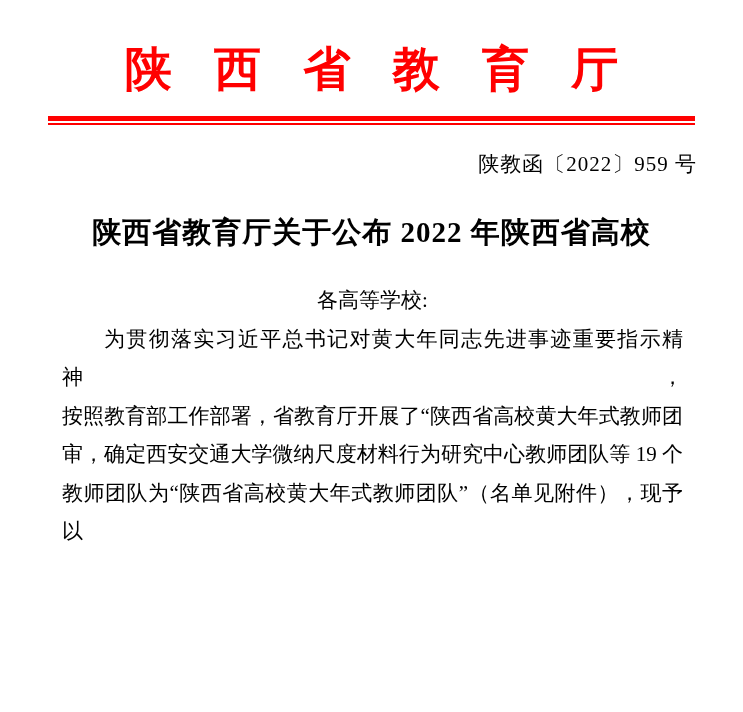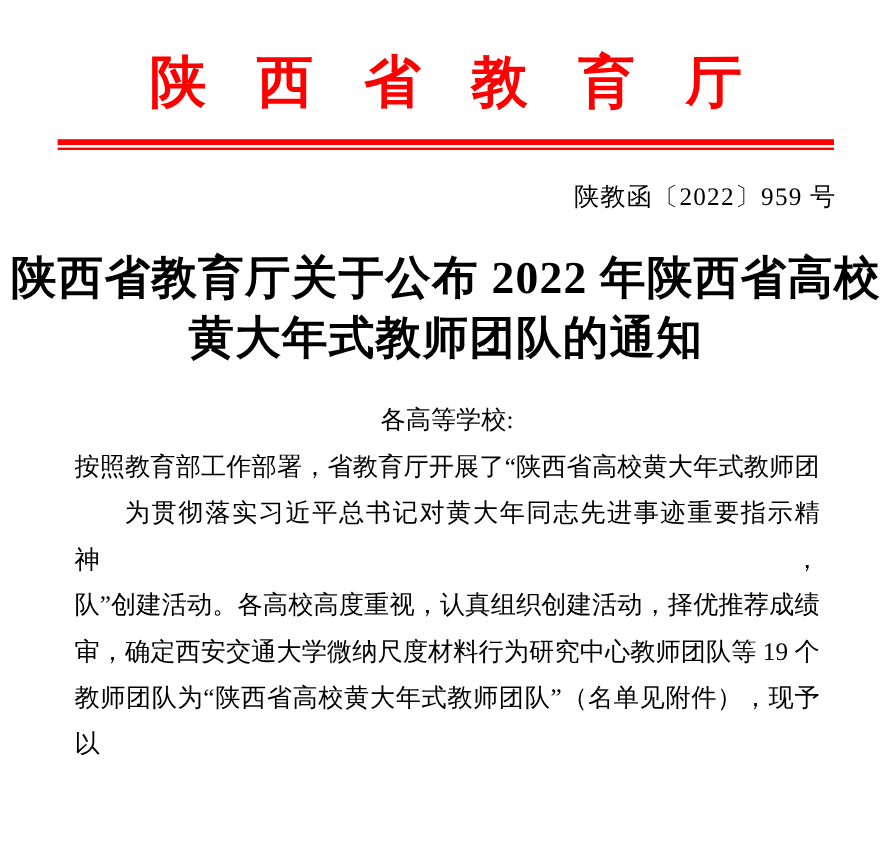--- a/index.html
+++ b/index.html
@@ -39,21 +39,21 @@
     text-align: right;
     font-size: 21px;
     line-height: 26px;
     letter-spacing: 1px;
   }
   
   .doc-title {
     margin-top: 30px;
     text-align: center;
     font-weight: bold;
-    font-size: 38px;
+    font-size: 29px;
     line-height: 50px;
     letter-spacing: 1px;
   }
   
   .body-text {
     margin: 24px 60px 0 62px;
     font-size: 21px;
     line-height: 38.5px;
   }
   .salutation { text-align: center; }
@@ -73,27 +73,25 @@
   <div class="divider">
     <div class="thick"></div>
     <div class="gap"></div>
     <div class="thin"></div>
   </div>
 
   <div class="doc-number">陕教函〔2022〕959 号</div>
 
   <div class="doc-title">
     <div>陕西省教育厅关于公布 2022 年陕西省高校</div>
-    <div>黄大年式教师团队的通知</div>
   </div>
 
   <div class="body-text">
     <div class="salutation">各高等学校:</div>
     <div id="paragraphs">
+        <div class="body-line indent">为贯彻落实习近平总书记对黄大年同志先进事迹重要指示精神，</div>
         <div class="body-line">按照教育部工作部署，省教育厅开展了“陕西省高校黄大年式教师团</div>
-        <div class="body-line indent">为贯彻落实习近平总书记对黄大年同志先进事迹重要指示精神，</div>
-        <div class="body-line">队”创建活动。各高校高度重视，认真组织创建活动，择优推荐成绩</div>
         <div class="body-line">审，确定西安交通大学微纳尺度材料行为研究中心教师团队等 19 个</div>
         <div class="body-line">教师团队为“陕西省高校黄大年式教师团队”（名单见附件），现予以</div>
       </div>
   </div>
 
 </div>
 
 </body></html>

